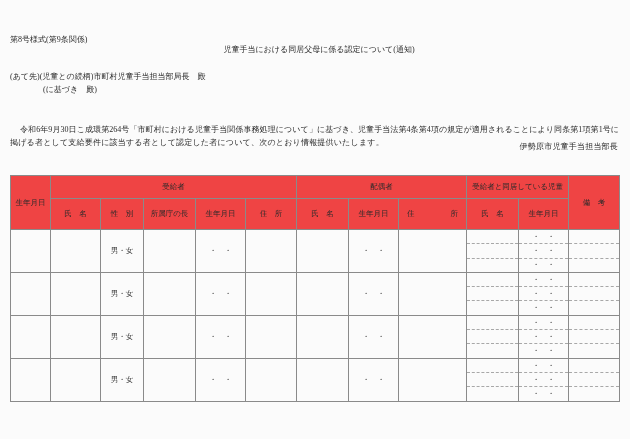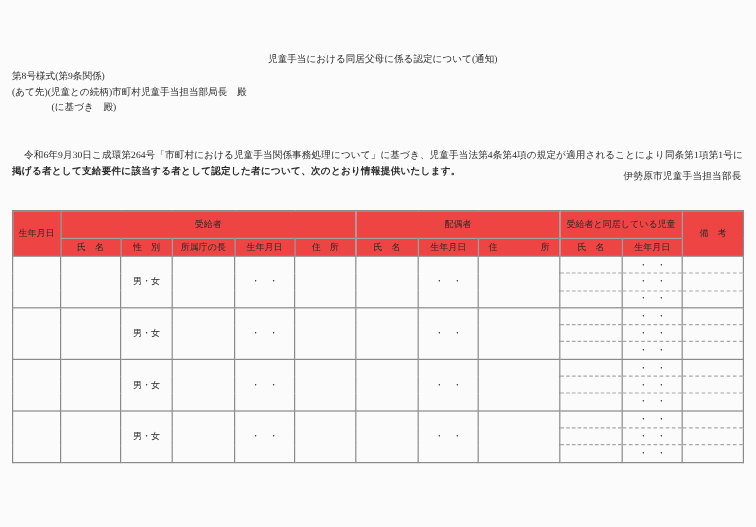--- a/index.html
+++ b/index.html
@@ -3,40 +3,40 @@
 <meta charset="utf-8">
 <style>
   html, body { margin:0; padding:0; }
   body {
     width:630px; height:439px; position:relative; overflow:hidden;
     background:#fbfbfb; color:#2a2a2a;
     font-family:"Liberation Serif","DejaVu Serif",serif;
     font-size:8px; line-height:1;
   }
   .abs { position:absolute; white-space:nowrap; }
-  #form-number { left:10px; top:36px;margin-top:24px; }
+  #form-number { left:10px; top:36px; }
   #doc-title { left:0; width:638px; top:46px; text-align:center; }
   #addr1 { left:10px; top:73px; }
   #addr2 { left:43px; top:86px; }
   #sender { right:12px; top:99px; letter-spacing:0.2px;margin-top:44px; }
   #body1 { left:20px; width:599px; top:126px; text-align:justify; text-align-last:justify; }
-  #body2 { left:10px; top:139px; letter-spacing:0.2px;font-weight:bold; }
+  #body2 { left:10px; top:139px; letter-spacing:0.2px; }
 
   table.grid {
     position:absolute; left:10px; top:175px;
     border-collapse:collapse; table-layout:fixed;
     width:609px; font-size:7.5px;
   }
   table.grid td, table.grid th {
     border:1px solid #8a8a8a; padding:0; font-weight:normal;
     text-align:center; vertical-align:middle; overflow:hidden; white-space:nowrap;
   }
   table.grid thead th { background:#ef4444; }
   tr.h1 { height:23px; }
-  tr.h2 { height:15px; }
+  tr.h2 { height:31px; }
   tr.sub { height:14.3px; }
   td.dotb { border-bottom:1px dashed #a8a8a8 !important; }
   td.dott { border-top:1px dashed #a8a8a8 !important; }
   .wide { display:flex; justify-content:space-between; padding:0 8px; }
 </style>
 </head>
 <body>
 
 <div id="form-number" class="abs">第8号様式(第9条関係)</div>
 <div id="doc-title" class="abs">児童手当における同居父母に係る認定について(通知)</div>

